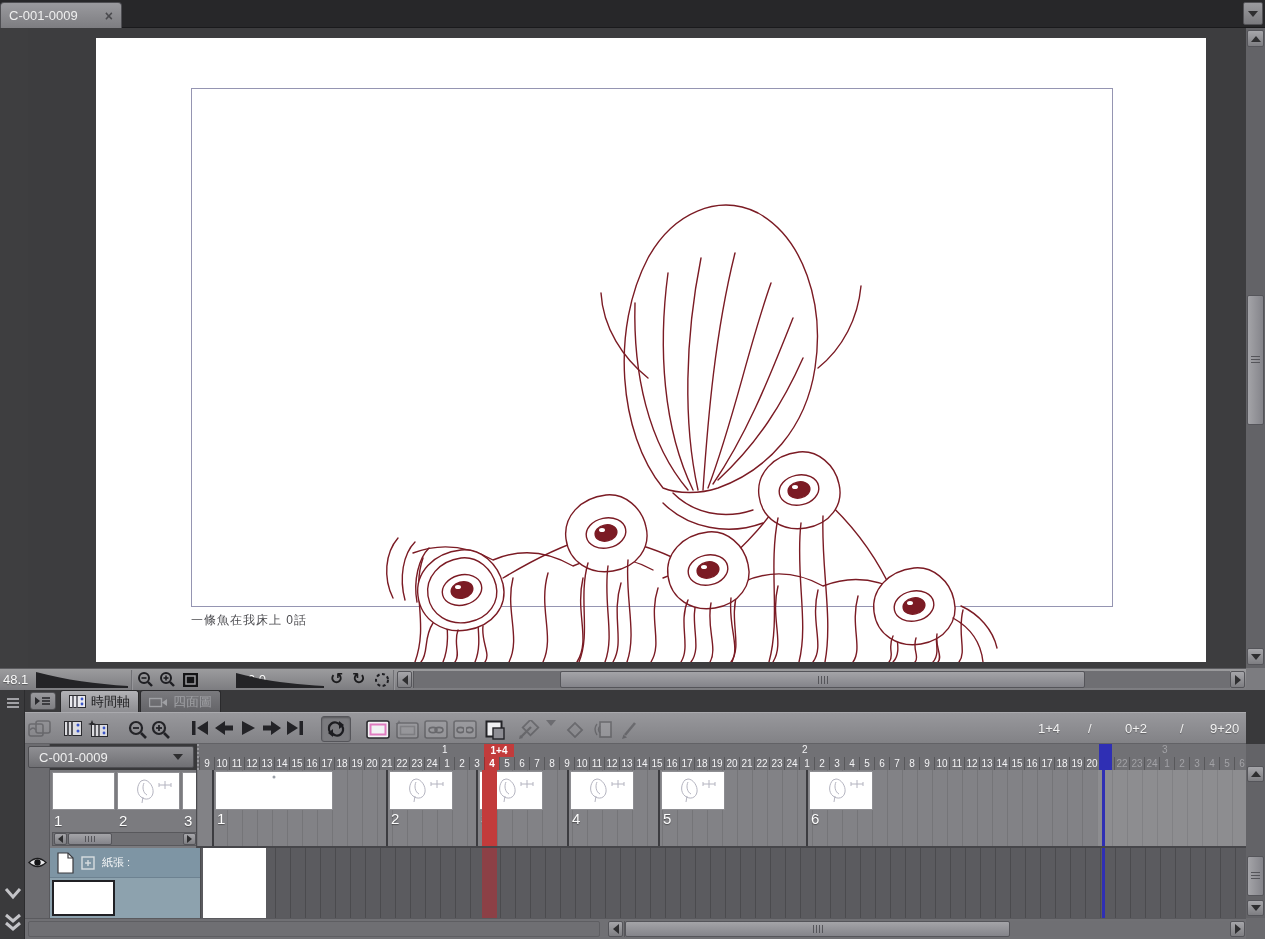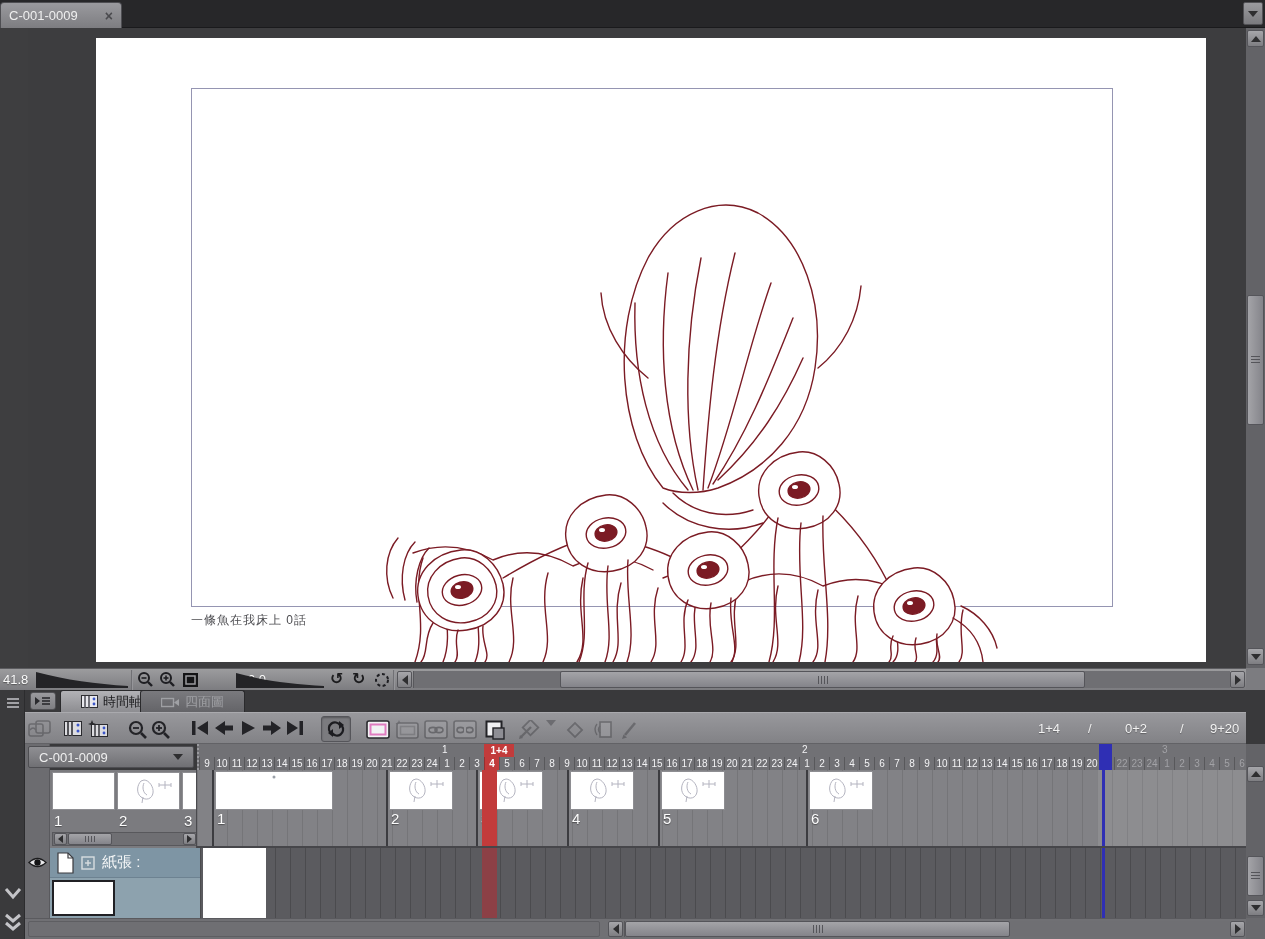--- a/index.html
+++ b/index.html
@@ -44,21 +44,21 @@
   .sdiv{position:absolute;top:1px;width:2px;height:20px;background:linear-gradient(90deg,#5e5e62,#a8a8ac);}
   .sicon{position:absolute;top:1px;}
   .corner{position:absolute;background:#7c7c80;}
 
   
   .timeline{position:absolute;left:0;top:690px;width:1265px;height:249px;background:#39393b;}
   .left-strip{position:absolute;left:0;top:0;width:25px;height:249px;background:#3a3a3c;border-right:1px solid #2c2c2e;}
   .panel-btn{position:absolute;left:30px;top:2px;width:26px;height:18px;background:linear-gradient(#9a9a9e,#7e7e82);
     border:1px solid #515155;border-radius:3px;display:flex;align-items:center;justify-content:center;}
   .tl-tab{position:absolute;top:0;height:22px;border:1px solid #2a2a2c;border-bottom:none;border-radius:3px 3px 0 0;
-    display:flex;align-items:center;gap:5px;padding:0 20px;font-size:13px;}
+    display:flex;align-items:center;gap:5px;padding:0 8px;font-size:13px;}
   .tl-tab.active{background:linear-gradient(#b2b2b6,#8d8d91);color:#1c1c1e;}
   .tl-tab.inactive{background:linear-gradient(#7a7a7e,#646468);color:#9fa0a4;}
   .tl-toolbar{position:absolute;left:25px;top:22px;width:1221px;height:32px;background:linear-gradient(#98989c,#828286);
     border-top:1px solid #aaaaae;border-bottom:1px solid #626266;}
   .ticon{position:absolute;top:7px;}
   .ticon.disabled{opacity:.42;}
   .loop-btn{position:absolute;left:296px;top:3px;width:30px;height:26px;background:#7b7b7f;border:1px solid #55555a;
     border-radius:3px;display:flex;align-items:center;justify-content:center;box-shadow:inset 0 1px 2px rgba(0,0,0,.3);}
   .tdisp{position:absolute;top:8px;font-size:13px;color:#f2f2f2;text-shadow:0 1px 1px rgba(0,0,0,.3);}
 
@@ -90,21 +90,21 @@
     background-image:repeating-linear-gradient(90deg,rgba(0,0,0,.10) 0 1px,transparent 1px 15px);}
   .cel-block{position:absolute;top:0;height:76px;border-left:2px solid #3c3c40;}
   .cel-label{position:absolute;top:40px;left:3px;font-size:15px;color:#fcfcfc;text-shadow:0 1px 1px rgba(0,0,0,.4);}
   .cel-thumb{position:absolute;top:1px;height:39px;}
   .playhead{position:absolute;top:0;width:15px;height:100%;background:rgba(186,70,74,.92);}
   .oob{position:absolute;top:0;height:100%;background:rgba(255,255,255,.09);}
   .blue-line{position:absolute;top:0;width:3px;height:100%;background:#2f2fb4;}
 
   
   .layer-header{position:absolute;left:50px;top:158px;width:150px;height:30px;background:#7e95a4;border-bottom:1px solid #6d8291;
-    display:flex;align-items:center;color:#f4f6f7;font-size:15px;}
+    display:flex;align-items:center;color:#f4f6f7;font-size:11px;}
   .layer-sub{position:absolute;left:50px;top:188px;width:150px;height:40px;background:#8da2ae;}
   .paper-track{position:absolute;left:200px;top:158px;width:1046px;height:70px;background:#5b5b5f;
     background-image:repeating-linear-gradient(90deg,rgba(0,0,0,.18) 0 1px,transparent 1px 15px);overflow:hidden;}
   .paper-cel{position:absolute;left:3px;top:0;width:63px;height:70px;background:#ffffff;}
 
   
   .tl-hscroll-zone{position:absolute;left:25px;top:228px;width:1221px;height:21px;background:#707074;border-top:1px solid #5a5a5e;}
 </style>
 </head>
 <body>
@@ -221,21 +221,21 @@
       </div>
     <div class="sb-thumb" style="left:1px;top:267px;width:17px;height:130px;">
         <span class="grip-v"></span>
       </div>
     <div class="sb-btn" style="left:1px;top:620px;width:17px;height:17px;">
         <span class="arr-d"></span>
       </div>
   </div>
 
   <div class="statusbar">
-    <span class="status-num" style="left:3px;">41.8</span>
+    <span class="status-num" style="left:3px;">48.1</span>
     <svg class="sicon" style="left:36px;" width="92" height="19">
         <path d="M0,18 L0,2 C30,10 60,14 92,16 L92,18 Z" fill="#232326"></path>
       </svg>
     <div class="sdiv" style="left:131px;"></div>
     <svg class="sicon" style="left:136px;top:2px;" width="20" height="18">
         <circle cx="8" cy="7" r="5" stroke="#1e1e22" stroke-width="2" fill="none"></circle>
         <line x1="5.5" y1="7" x2="10.5" y2="7" stroke="#1e1e22" stroke-width="1.6"></line>
         <line x1="12" y1="11" x2="16" y2="15" stroke="#1e1e22" stroke-width="2.4"></line>
       </svg>
     <svg class="sicon" style="left:158px;top:2px;" width="20" height="18">

